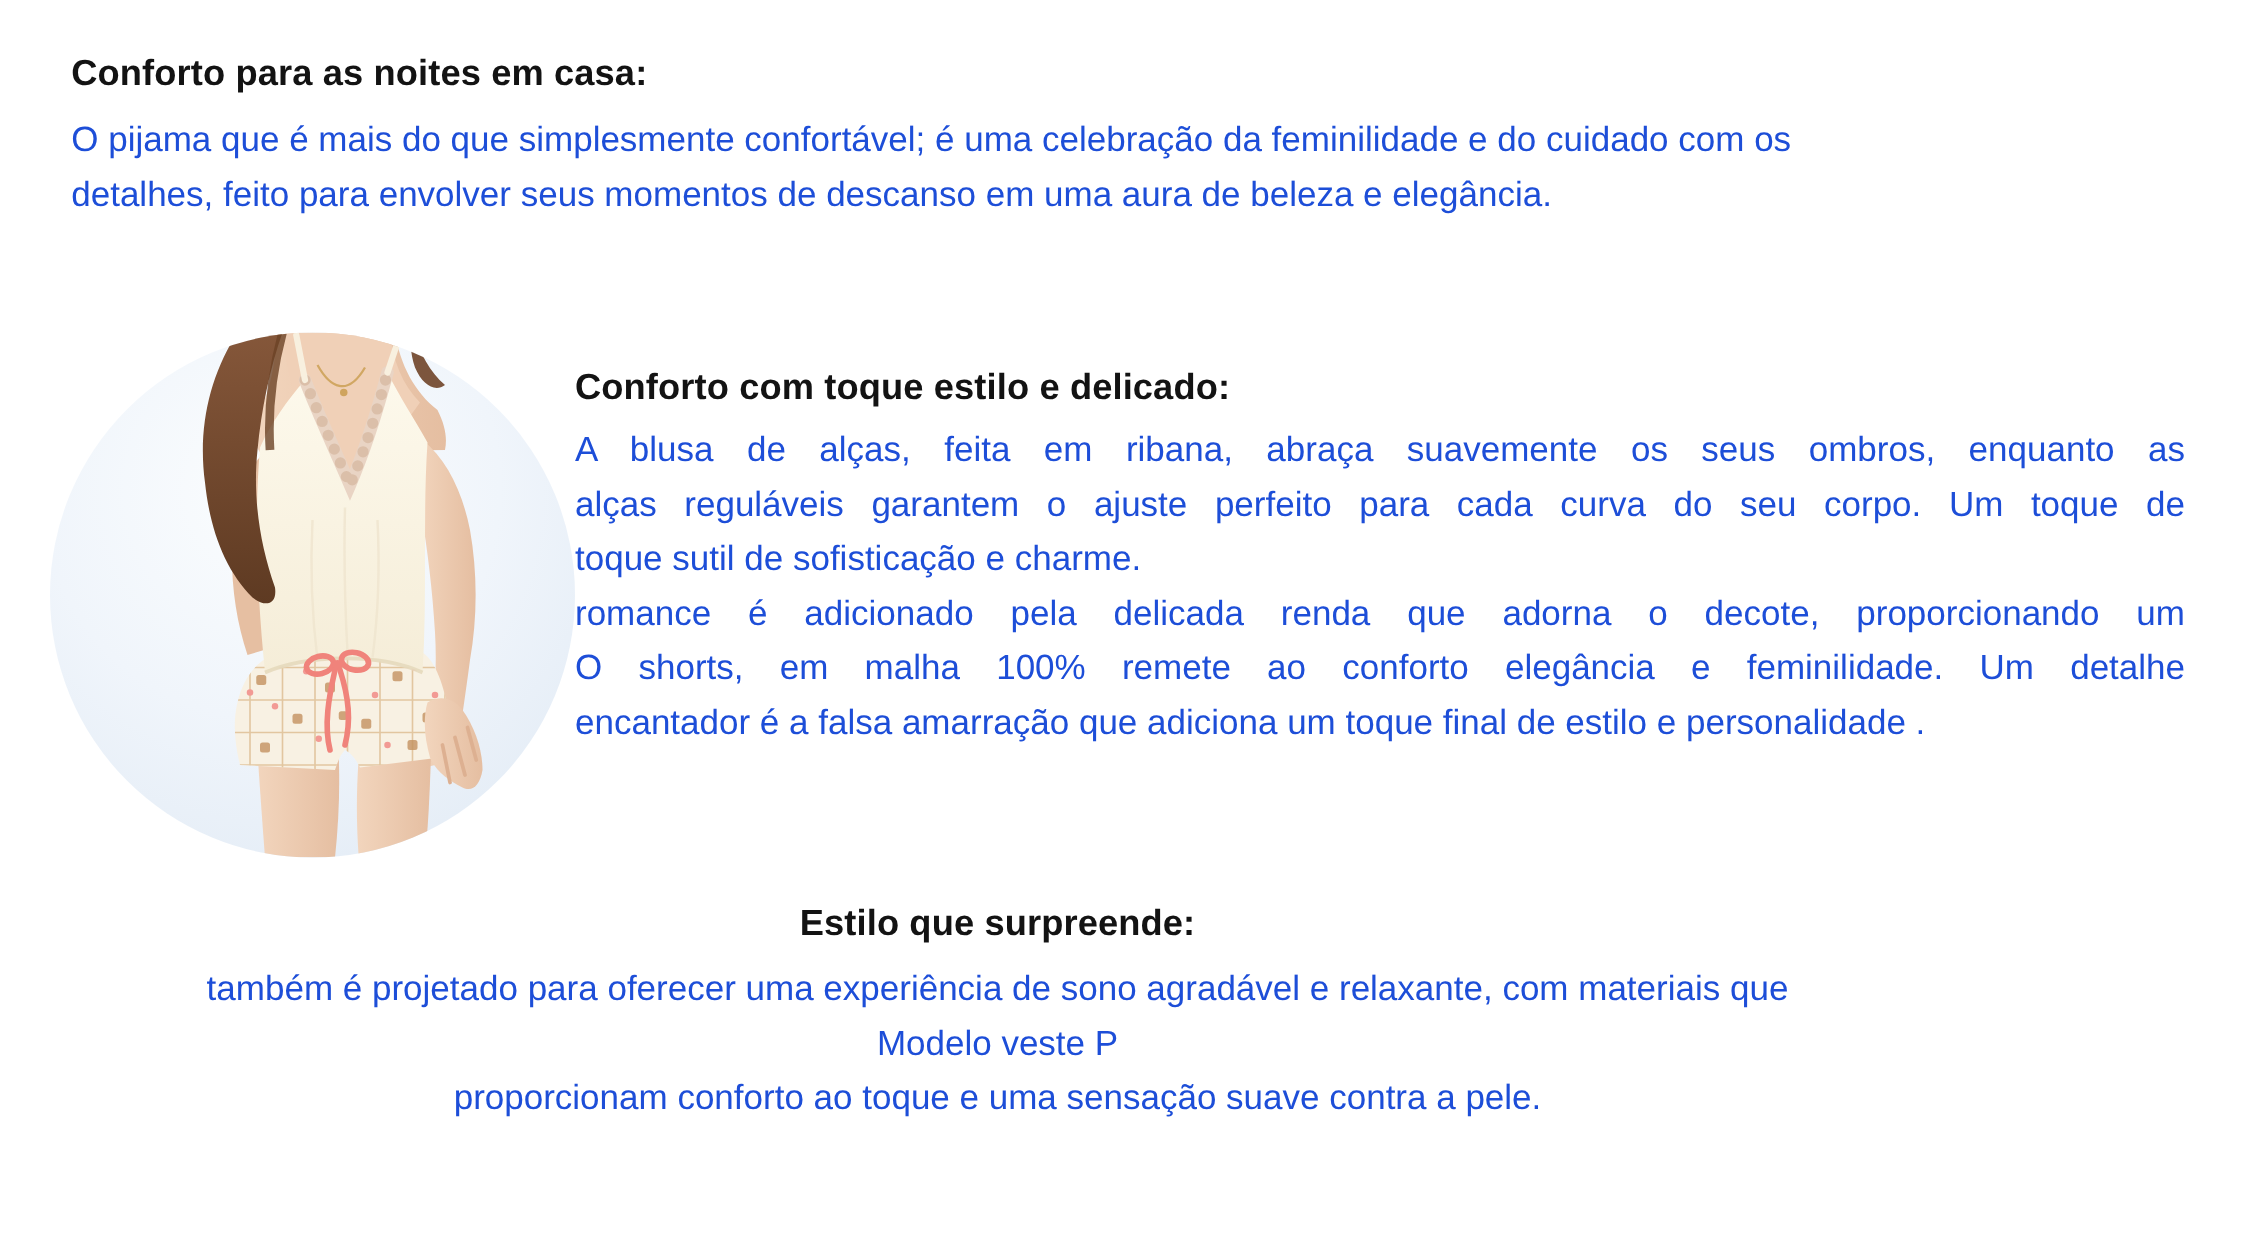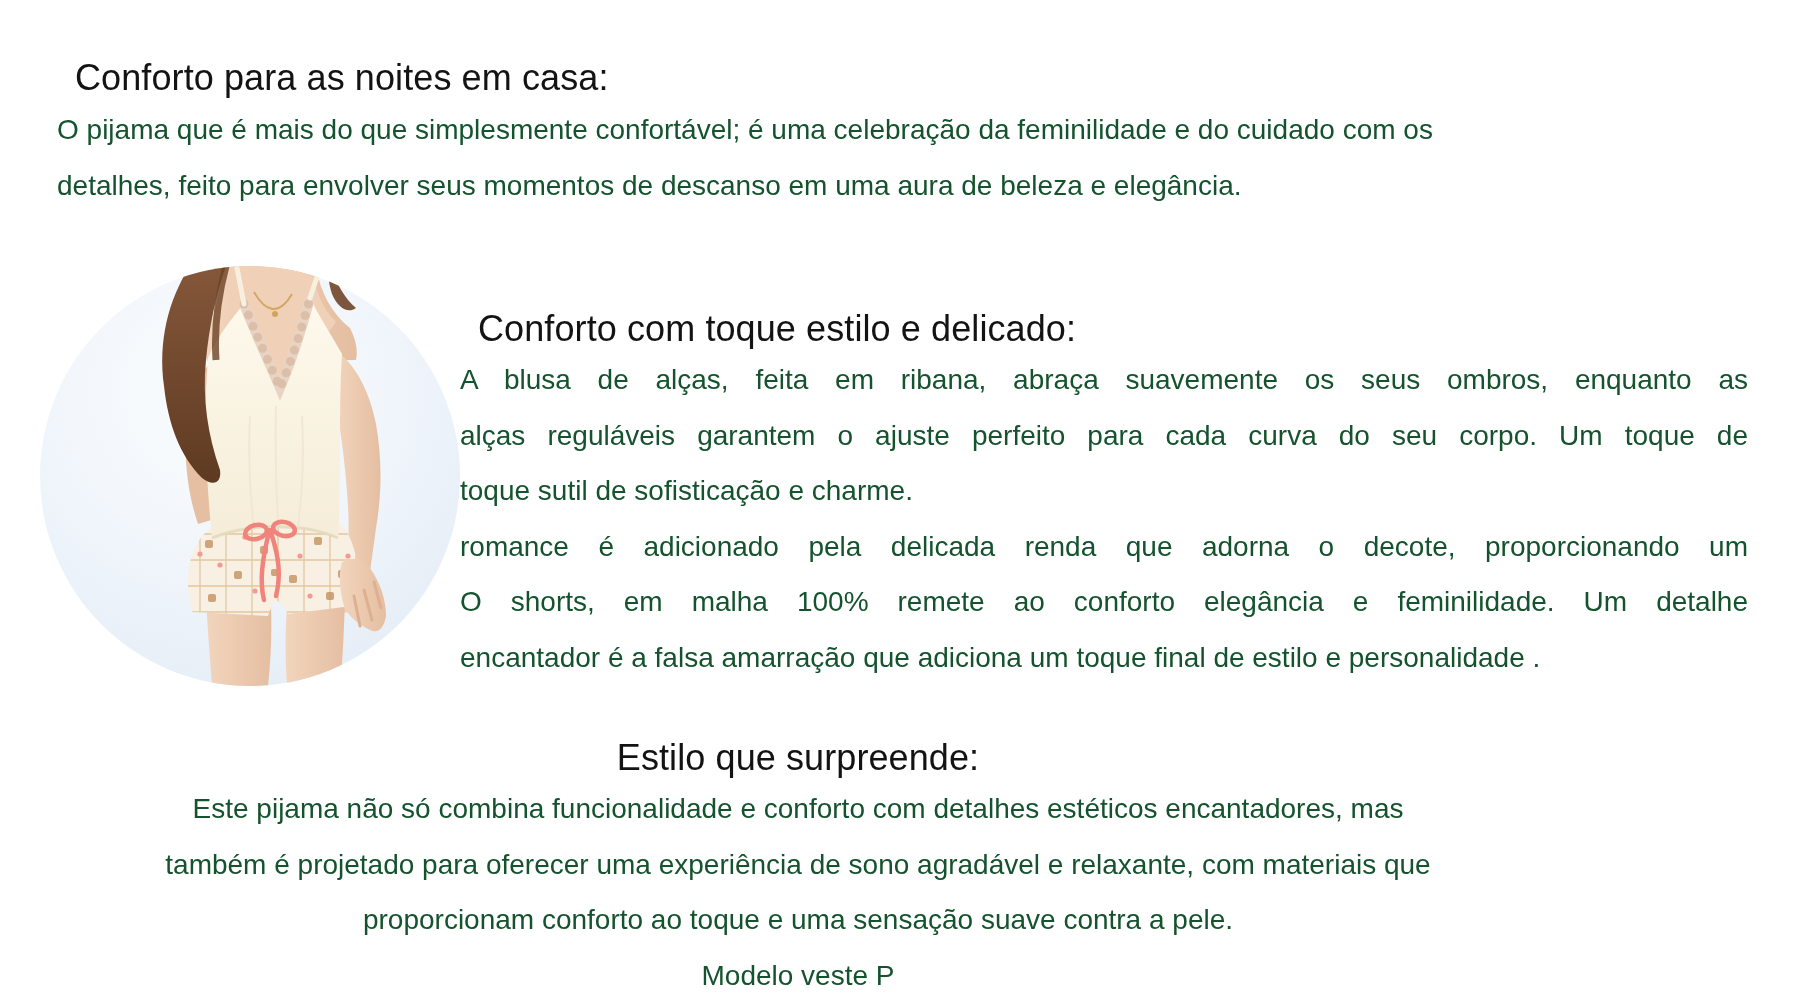--- a/index.html
+++ b/index.html
@@ -3,25 +3,25 @@
 <meta charset="utf-8">
 <style>
   html,body { margin:0; padding:0; }
   body { background:#ffffff; }
   .page {
     position:relative; width:1800px; height:1000px; overflow:hidden;
     background:#ffffff;
     font-family:"Liberation Sans","DejaVu Sans",sans-serif;
   }
   h2 {
-    margin:18px; font-size:36px; line-height:35px; font-weight:400; color:#131313;
+    margin:0; font-size:29px; line-height:35px; font-weight:700; color:#131313;
     letter-spacing:0.1px;
   }
   .body-line {
-    font-size:28px; line-height:43.5px; color:#14532d; font-weight:400;margin-top:12px;
+    font-size:28px; line-height:43.5px; color:#1d4ed8; font-weight:400;
   }
   .intro   { position:absolute; left:57px;  top:42px;  width:1660px; }
   .intro h2 { margin-bottom:13px; }
   .feature { position:absolute; left:460px; top:293px; width:1288px; }
   .feature h2 { margin-bottom:10px; }
   .style   { position:absolute; left:0;     top:722px; width:1596px; text-align:center; }
   .style h2 { margin-bottom:12px; }
   .j { text-align:justify; text-align-last:justify; }
   .photo {
     position:absolute; left:40px; top:266px; width:420px; height:420px;
@@ -169,19 +169,18 @@
     <div class="body-line j">A blusa de alças, feita em ribana, abraça suavemente os seus ombros, enquanto as</div>
     <div class="body-line j">alças reguláveis garantem o ajuste perfeito para cada curva do seu corpo. Um toque de</div>
     <div class="body-line">toque sutil de sofisticação e charme.</div>
     <div class="body-line j">romance é adicionado pela delicada renda que adorna o decote, proporcionando um</div>
     <div class="body-line j">O shorts, em malha 100% remete ao conforto elegância e feminilidade. Um detalhe</div>
     <div class="body-line">encantador é a falsa amarração  que adiciona um toque final de estilo e personalidade .</div>
   </section>
 
   <section class="style">
     <h2>Estilo que surpreende:</h2>
-    <div class="body-line">Este  pijama não só combina funcionalidade e conforto com detalhes estéticos encantadores, mas</div>
     <div class="body-line">também é projetado para oferecer uma experiência de sono agradável e relaxante, com materiais que</div>
+    <div class="body-line">Modelo veste P</div>
     <div class="body-line">proporcionam conforto ao toque e uma sensação suave contra a pele.</div>
-    <div class="body-line">Modelo veste P</div>
   </section>
 
 </div>
 
 </body></html>

